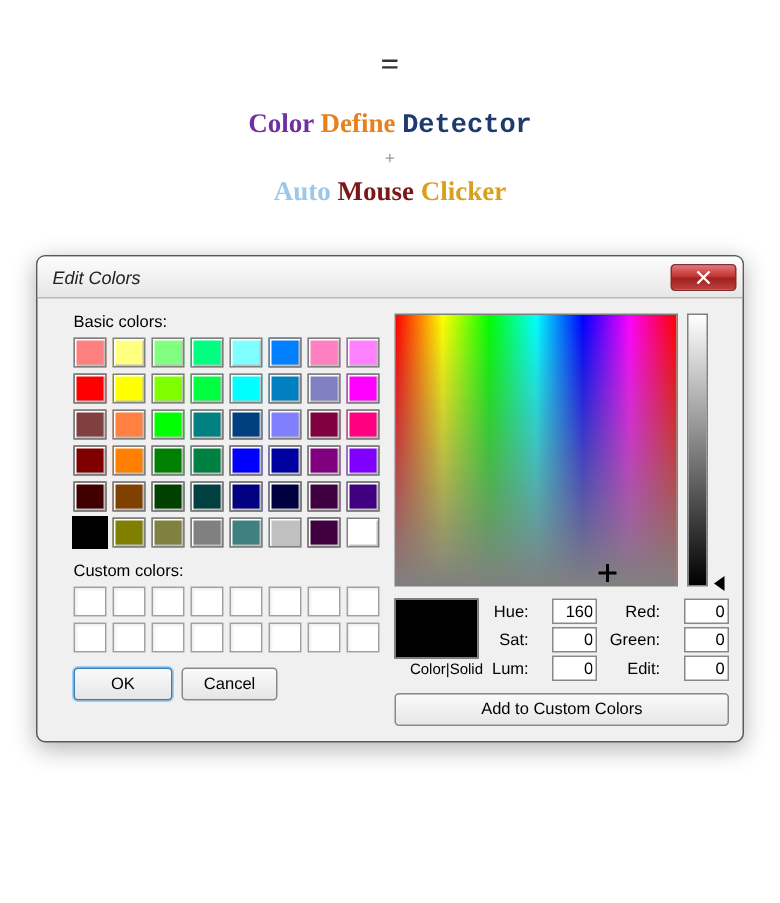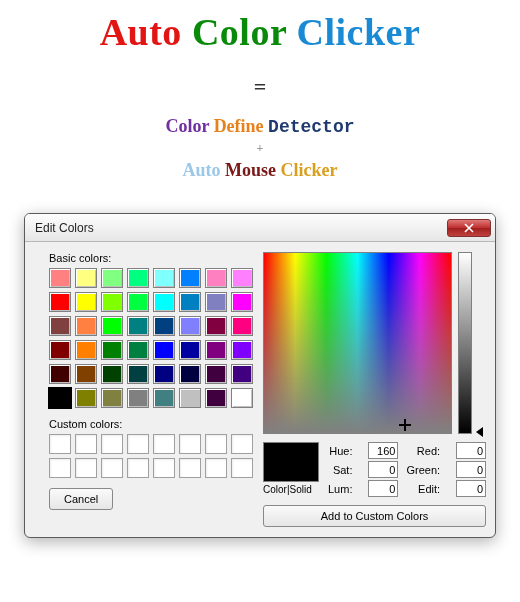--- a/index.html
+++ b/index.html
@@ -16,21 +16,21 @@
   .s-purple { color: #7030a0; }
   .s-orange { color: #e8801c; }
   .s-navy { color: #1f3a6e; font-family: Liberation Mono, monospace; }
   .plus { font-family: Georgia, serif; font-weight: bold; font-size: 12px; color: #999; margin: 4px 0; }
   .s-lightblue { color: #9cc8e8; }
   .s-darkred { color: #7a1818; }
   .s-gold { color: #d9a020; }
 
   
   .dialog { width: 472px; margin: 8px auto 0; border: 1px solid #5a5a5a; border-radius: 6px; background: #f0f0f0; box-shadow: 0 4px 16px rgba(0,0,0,0.3); overflow: hidden; }
-  .titlebar { height: 28px; background: linear-gradient(#fdfdfd, #e6e6e6); border-bottom: 1px solid #b8b8b8; display: flex; align-items: center; padding: 0 4px 0 10px; }
+  .titlebar { height: 28px; background: linear-gradient(#fdfdfd, #e6e6e6); border-bottom: 1px solid #b8b8b8; display: flex; align-items: center; padding: 0 4px 0 10px; font-style: italic; }
   .titlebar-text { flex: 1; font-size: 12px; color: #222; }
   .close-btn { width: 44px; height: 18px; border-radius: 3px; background: linear-gradient(#e07878, #c03030 48%, #a02020 52%, #c04040); border: 1px solid #803030; display: flex; align-items: center; justify-content: center; color: #fff; font-size: 10px; cursor: pointer; }
   .close-btn svg { width: 10px; height: 10px; }
 
   .body { padding: 10px 24px; display: flex; gap: 10px; }
   .left-col { width: 230px; }
   .right-col { flex: 1; }
 
   .section-label { font-size: 11px; margin-bottom: 4px; }
 
@@ -54,41 +54,36 @@
     cursor: crosshair; }
   .crosshair { position: absolute; right: 40px; bottom: 2px; width: 12px; height: 12px; }
   .crosshair::before, .crosshair::after { content:''; position:absolute; background:#000; }
   .crosshair::before { left: 5px; top:0; width:2px; height:12px; }
   .crosshair::after { top:5px; left:0; width:12px; height:2px; }
   .lum-bar { width: 14px; border: 1px solid #808080; background: linear-gradient(to bottom, #fff, #000); }
   .lum-arrow { width: 8px; display:flex; align-items:flex-end; padding-bottom:0; }
   .lum-arrow span { width:0; height:0; border-top:5px solid transparent; border-bottom:5px solid transparent; border-right:7px solid #000; margin-left:-2px; margin-bottom:-3px; }
 
   .color-info { display: flex; gap: 6px; align-items:flex-start; }
-  .color-solid-wrap { width: 59px; text-align: left; }
+  .color-solid-wrap { width: 59px; text-align: right; }
   .color-solid { width: 56px; height: 40px; border: 1px solid #808080; background: #000; margin-bottom: 2px; }
   .color-solid-label { font-size: 10px; }
 
   .num-cols { display: flex; gap: 8px; }
   .num-col { display: flex; flex-direction: column; gap: 2px; }
   .num-row { display: flex; align-items: center; justify-content: flex-end; gap: 16px; }
   .num-row label { font-size: 11px; }
   .num-row input { width: 30px; height: 17px; border: 1px solid #888; font-size: 11px; padding: 0 2px; text-align: right; }
 
   .add-custom-btn { width: 100%; height: 22px; margin-top: 8px; border: 1px solid #888; background: linear-gradient(#fafafa,#e6e6e6); border-radius: 3px; font-size: 11px; cursor: pointer; }
 </style>
 </head>
 <body>
 
 <div class="header">
-  <div class="title-line">
-    <span class="t-red">Auto</span>
-    <span class="t-green">Color</span>
-    <span class="t-blue">Clicker</span>
-  </div>
   <div class="equals">=</div>
   <div class="sub-line">
     <span class="s-purple">Color</span>
     <span class="s-orange">Define</span>
     <span class="s-navy">Detector</span>
   </div>
   <div class="plus">+</div>
   <div class="sub-line">
     <span class="s-lightblue">Auto</span>
     <span class="s-darkred">Mouse</span>
@@ -174,20 +169,21 @@
           <div class="custom-swatch"></div>
           <div class="custom-swatch"></div>
           <div class="custom-swatch"></div>
           <div class="custom-swatch"></div>
           <div class="custom-swatch"></div>
           <div class="custom-swatch"></div>
         </div>
 
 
       <div class="bottom-btns">
+        <button class="btn ok">OK</button>
         <button class="btn">Cancel</button>
       </div>
     </div>
 
     <div class="right-col">
       <div class="gradient-area">
         <div class="hue-sat">
           <div class="crosshair"></div>
         </div>
         <div class="lum-bar"></div>

